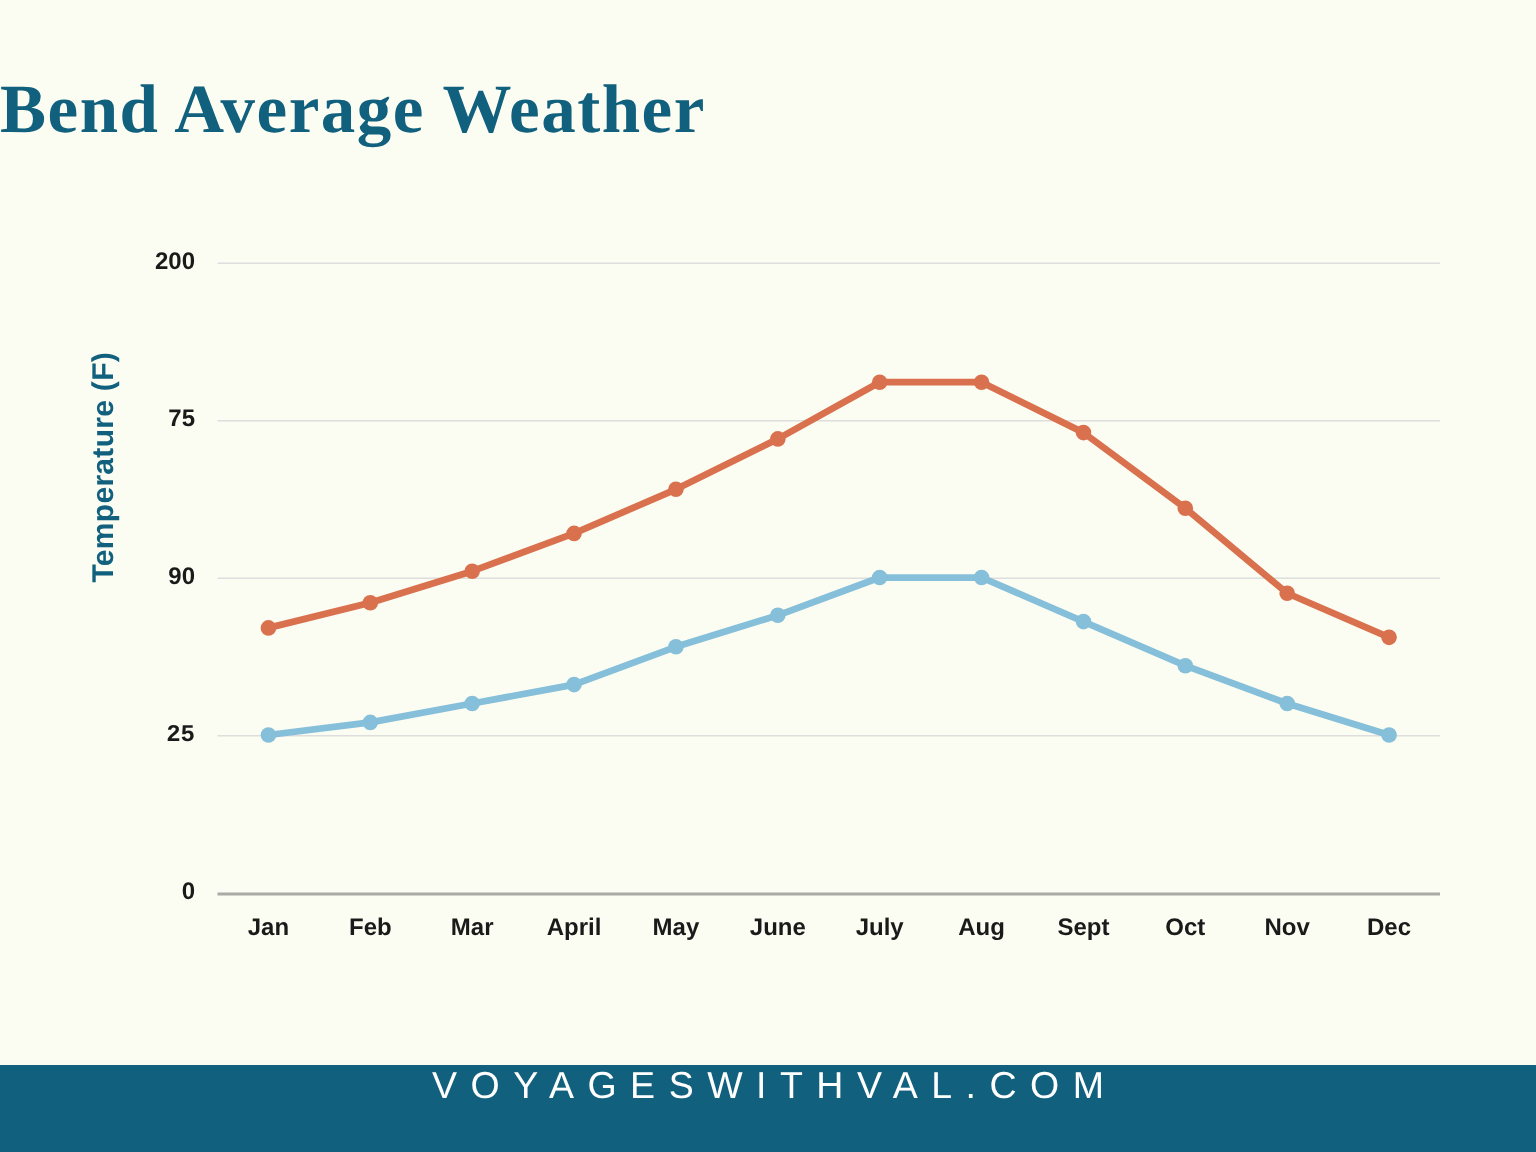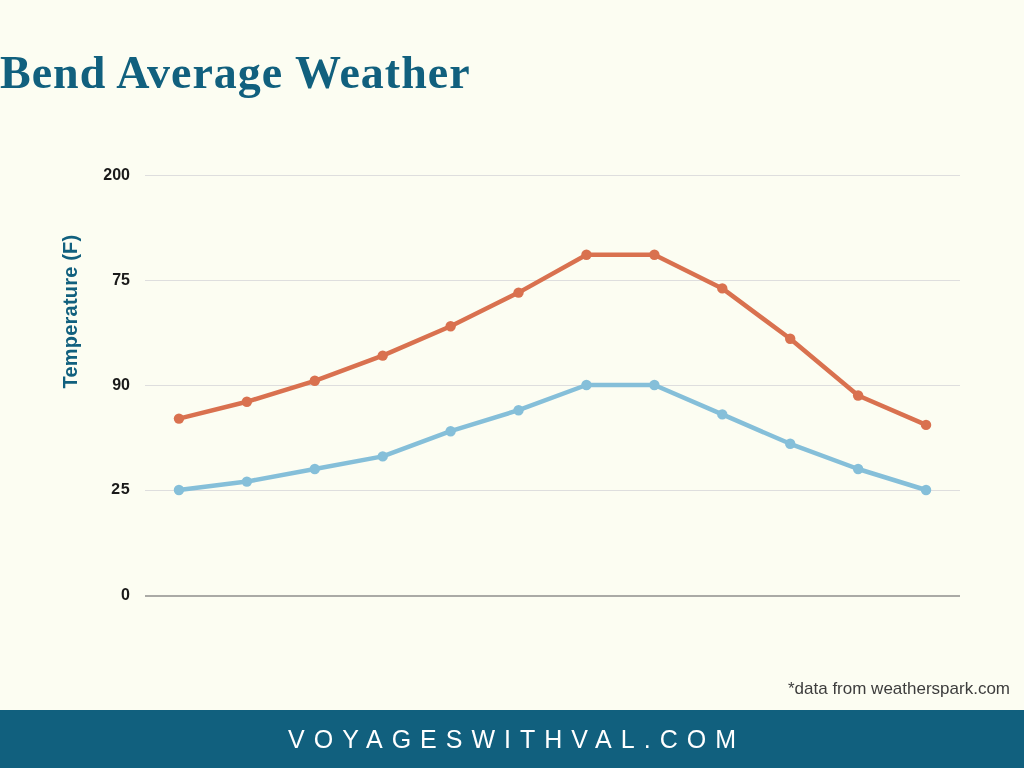--- a/index.html
+++ b/index.html
@@ -136,21 +136,21 @@
 
   
   #footer-banner {
     position: absolute;
     left: 0;
     bottom: 0;
     width: 1024px;
     height: 58px;
     background: #11607e;
     display: flex;
-    align-items: center;
+    align-items: flex-start;
     justify-content: center;
   }
   #footer-banner-text {
     color: #ffffff;
     font-size: 25px;
     letter-spacing: 9px;
     font-weight: normal;
     padding-left: 9px;
   }
 </style>
@@ -202,19 +202,32 @@
         <circle cx="373.5416666666667" cy="235.2" r="5.2" fill="#85bfd9"></circle>
         <circle cx="441.45833333333337" cy="210" r="5.2" fill="#85bfd9"></circle>
         <circle cx="509.37500000000006" cy="210" r="5.2" fill="#85bfd9"></circle>
         <circle cx="577.2916666666667" cy="239.4" r="5.2" fill="#85bfd9"></circle>
         <circle cx="645.2083333333334" cy="268.8" r="5.2" fill="#85bfd9"></circle>
         <circle cx="713.125" cy="294" r="5.2" fill="#85bfd9"></circle>
         <circle cx="781.0416666666667" cy="315" r="5.2" fill="#85bfd9"></circle>
       </svg>
   </div>
 
-
-  <div id="footnote">*data from weatherspark.com</div>
+  <div id="x-ticks">
+      <div class="x-tick" style="left: 33.9583px;">Jan</div>
+      <div class="x-tick" style="left: 101.875px;">Feb</div>
+      <div class="x-tick" style="left: 169.792px;">Mar</div>
+      <div class="x-tick" style="left: 237.708px;">April</div>
+      <div class="x-tick" style="left: 305.625px;">May</div>
+      <div class="x-tick" style="left: 373.542px;">June</div>
+      <div class="x-tick" style="left: 441.458px;">July</div>
+      <div class="x-tick" style="left: 509.375px;">Aug</div>
+      <div class="x-tick" style="left: 577.292px;">Sept</div>
+      <div class="x-tick" style="left: 645.208px;">Oct</div>
+      <div class="x-tick" style="left: 713.125px;">Nov</div>
+      <div class="x-tick" style="left: 781.042px;">Dec</div>
+    </div>
+
 </div>
 
 <div id="footer-banner">
   <span id="footer-banner-text">VOYAGESWITHVAL.COM</span>
 </div>
 
 </body></html>

